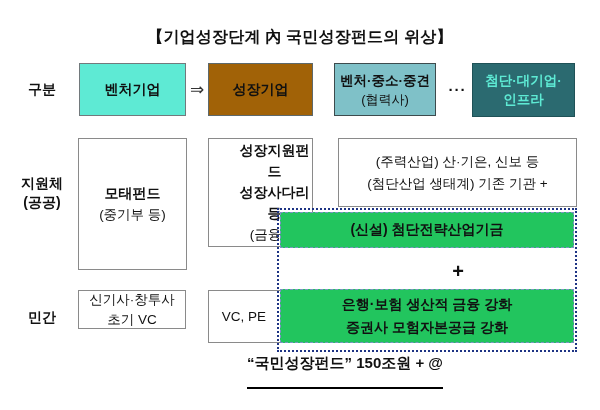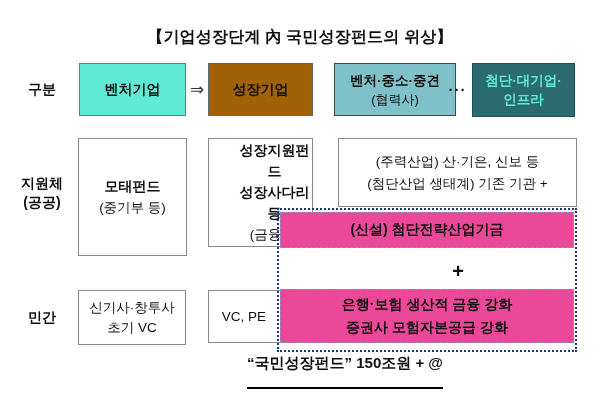--- a/index.html
+++ b/index.html
@@ -20,38 +20,38 @@
   
   .lblcol{left:12px;width:60px;display:flex;flex-direction:column;align-items:center;justify-content:center;
           font-weight:bold;font-size:14px;text-align:center;line-height:19px;}
   #lbl-stages{top:63px;height:53px;}
   #lbl-public{top:138px;height:109px;}
   #lbl-private{top:290px;height:55px;}
   
   #stage-venture{left:79px;top:63px;width:107px;height:53px;background:#5eead4;border:1px solid #72797c;font-size:14px;font-weight:bold;}
   #arrow1{left:186px;top:63px;width:22px;height:53px;display:flex;align-items:center;justify-content:center;font-size:17px;color:#333;}
   #stage-growth{left:208px;top:63px;width:105px;height:53px;background:#a16207;border:1px solid #5d686b;font-size:14px;font-weight:bold;}
-  #stage-mid{left:334px;top:63px;width:122px;height:53px;background:#7fc1c8;border:1px solid #3d4b4d;font-size:13.5px;line-height:19px;}
+  #stage-mid{left:334px;top:63px;width:102px;height:53px;background:#7fc1c8;border:1px solid #3d4b4d;font-size:13.5px;line-height:19px;}
   #stage-mid .sub{font-weight:normal;font-size:13px;}
   #dots{left:443px;top:63px;width:29px;height:53px;display:flex;align-items:center;justify-content:center;font-weight:bold;font-size:15px;letter-spacing:1px;}
   #stage-adv{left:472px;top:63px;width:103px;height:54px;background:#2b6a70;border:1px solid #1f5257;color:#5eead4;font-weight:bold;font-size:13.5px;line-height:19px;}
   
   .whitebox{background:#ffffff;border:1px solid #8a8a8a;}
-  #pub-motae{left:78px;top:138px;width:109px;height:118px;font-size:13.5px;line-height:22px;}
+  #pub-motae{left:78px;top:138px;width:109px;height:132px;font-size:13.5px;line-height:22px;}
   #pub-motae .l1{font-size:14px;font-weight:bold;}
   #pub-growth{left:208px;top:138px;width:105px;height:109px;font-size:13.5px;line-height:21px;padding-left:28px;}
   #pub-growth .l1,#pub-growth .l2{font-size:14px;font-weight:bold;}
   #pub-main{left:338px;top:138px;width:239px;height:69px;font-size:13.5px;line-height:22px;}
   
-  #priv-early{left:78px;top:290px;width:108px;height:55px;font-size:13.5px;line-height:20px;}
+  #priv-early{left:78px;top:290px;width:108px;height:39px;font-size:13.5px;line-height:20px;}
   #priv-vcpe{left:208px;top:290px;width:105px;height:53px;font-size:13.5px;}
   #priv-vcpe .vtext{position:absolute;left:0;top:0;width:70px;height:100%;display:flex;align-items:center;justify-content:center;}
   
   #nf-outline{left:277px;top:208px;width:300px;height:144px;border:2px dotted #1d3384;background:transparent;z-index:5;}
-  .bluebox{background:#ec4899;border:1px dashed #7d93c4;z-index:6;}
+  .bluebox{background:#22c55e;border:1px dashed #7d93c4;z-index:6;}
   #nf-new{left:280px;top:212px;width:294px;height:36px;font-size:14px;font-weight:bold;}
   #nf-plus{left:428px;top:257px;width:60px;height:28px;display:flex;align-items:center;justify-content:center;
            font-size:20px;font-weight:bold;z-index:6;}
   #nf-priv{left:280px;top:289px;width:294px;height:54px;font-size:14px;font-weight:bold;line-height:23px;}
   
   #footer{left:235px;top:354px;width:220px;text-align:center;font-size:15px;font-weight:bold;z-index:7;}
   #footer span{display:inline-block;border-bottom:2px solid #000;padding-bottom:14px;}
 </style>
 </head>
 <body>

